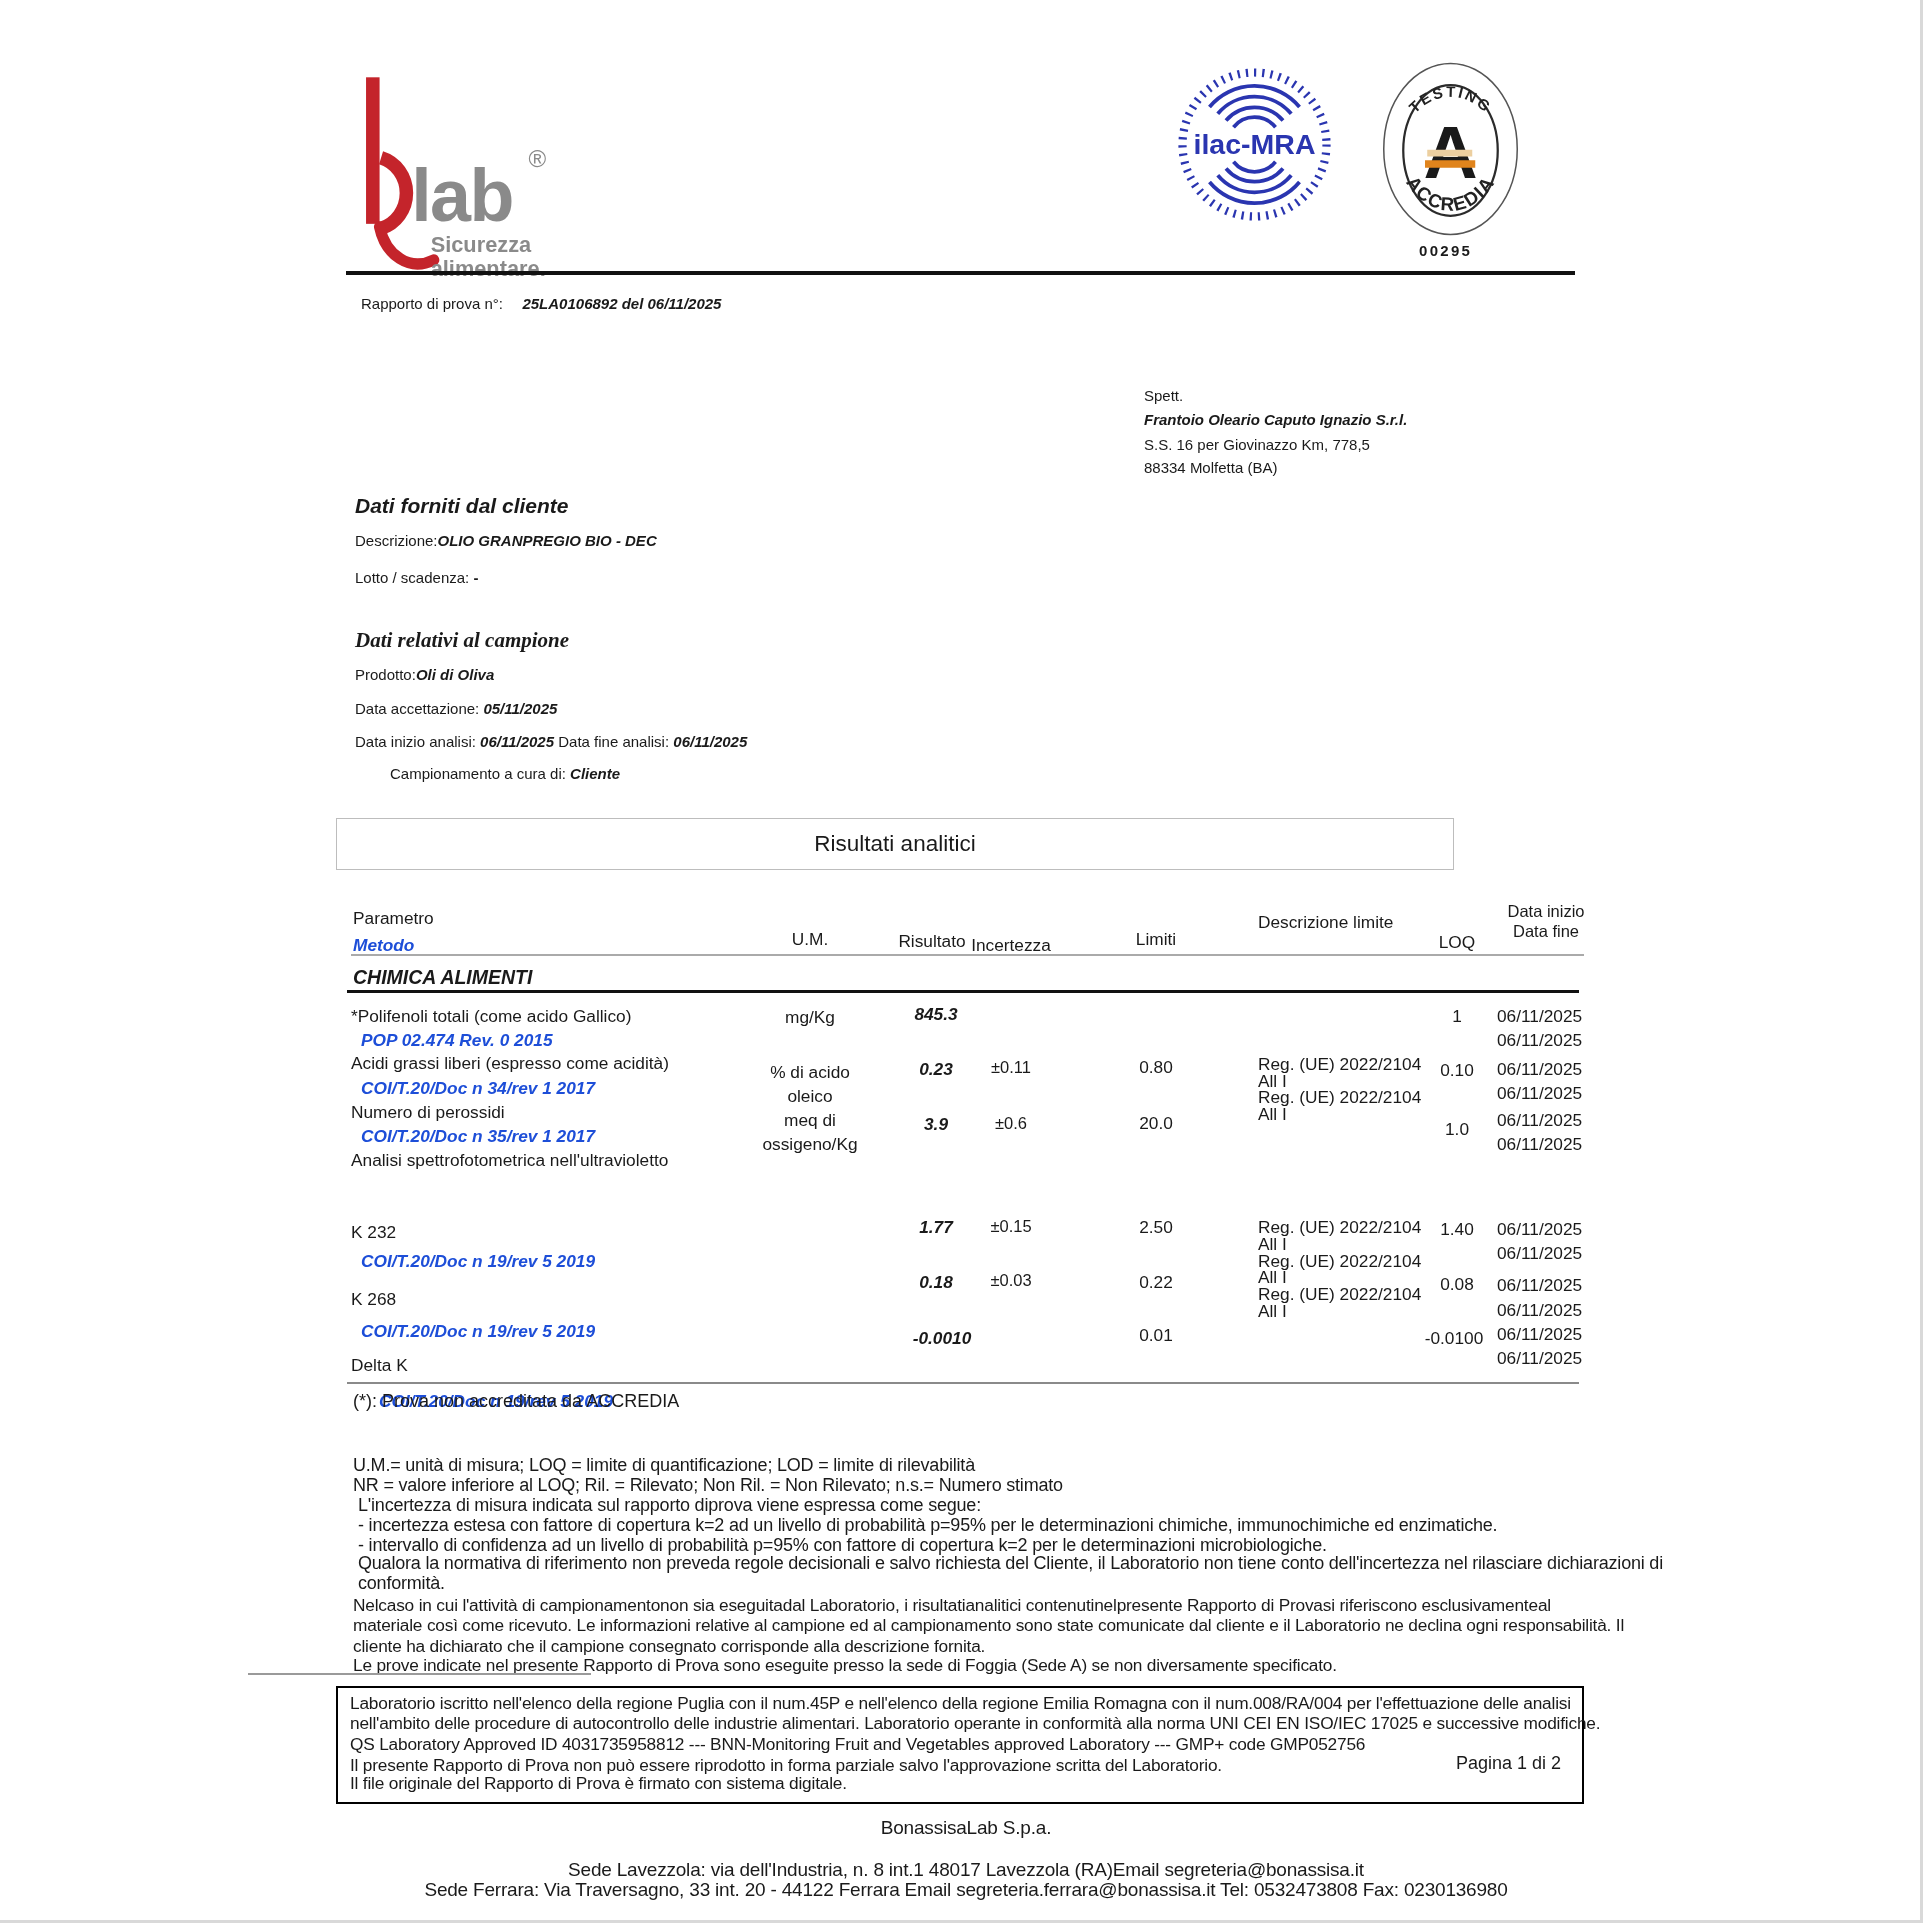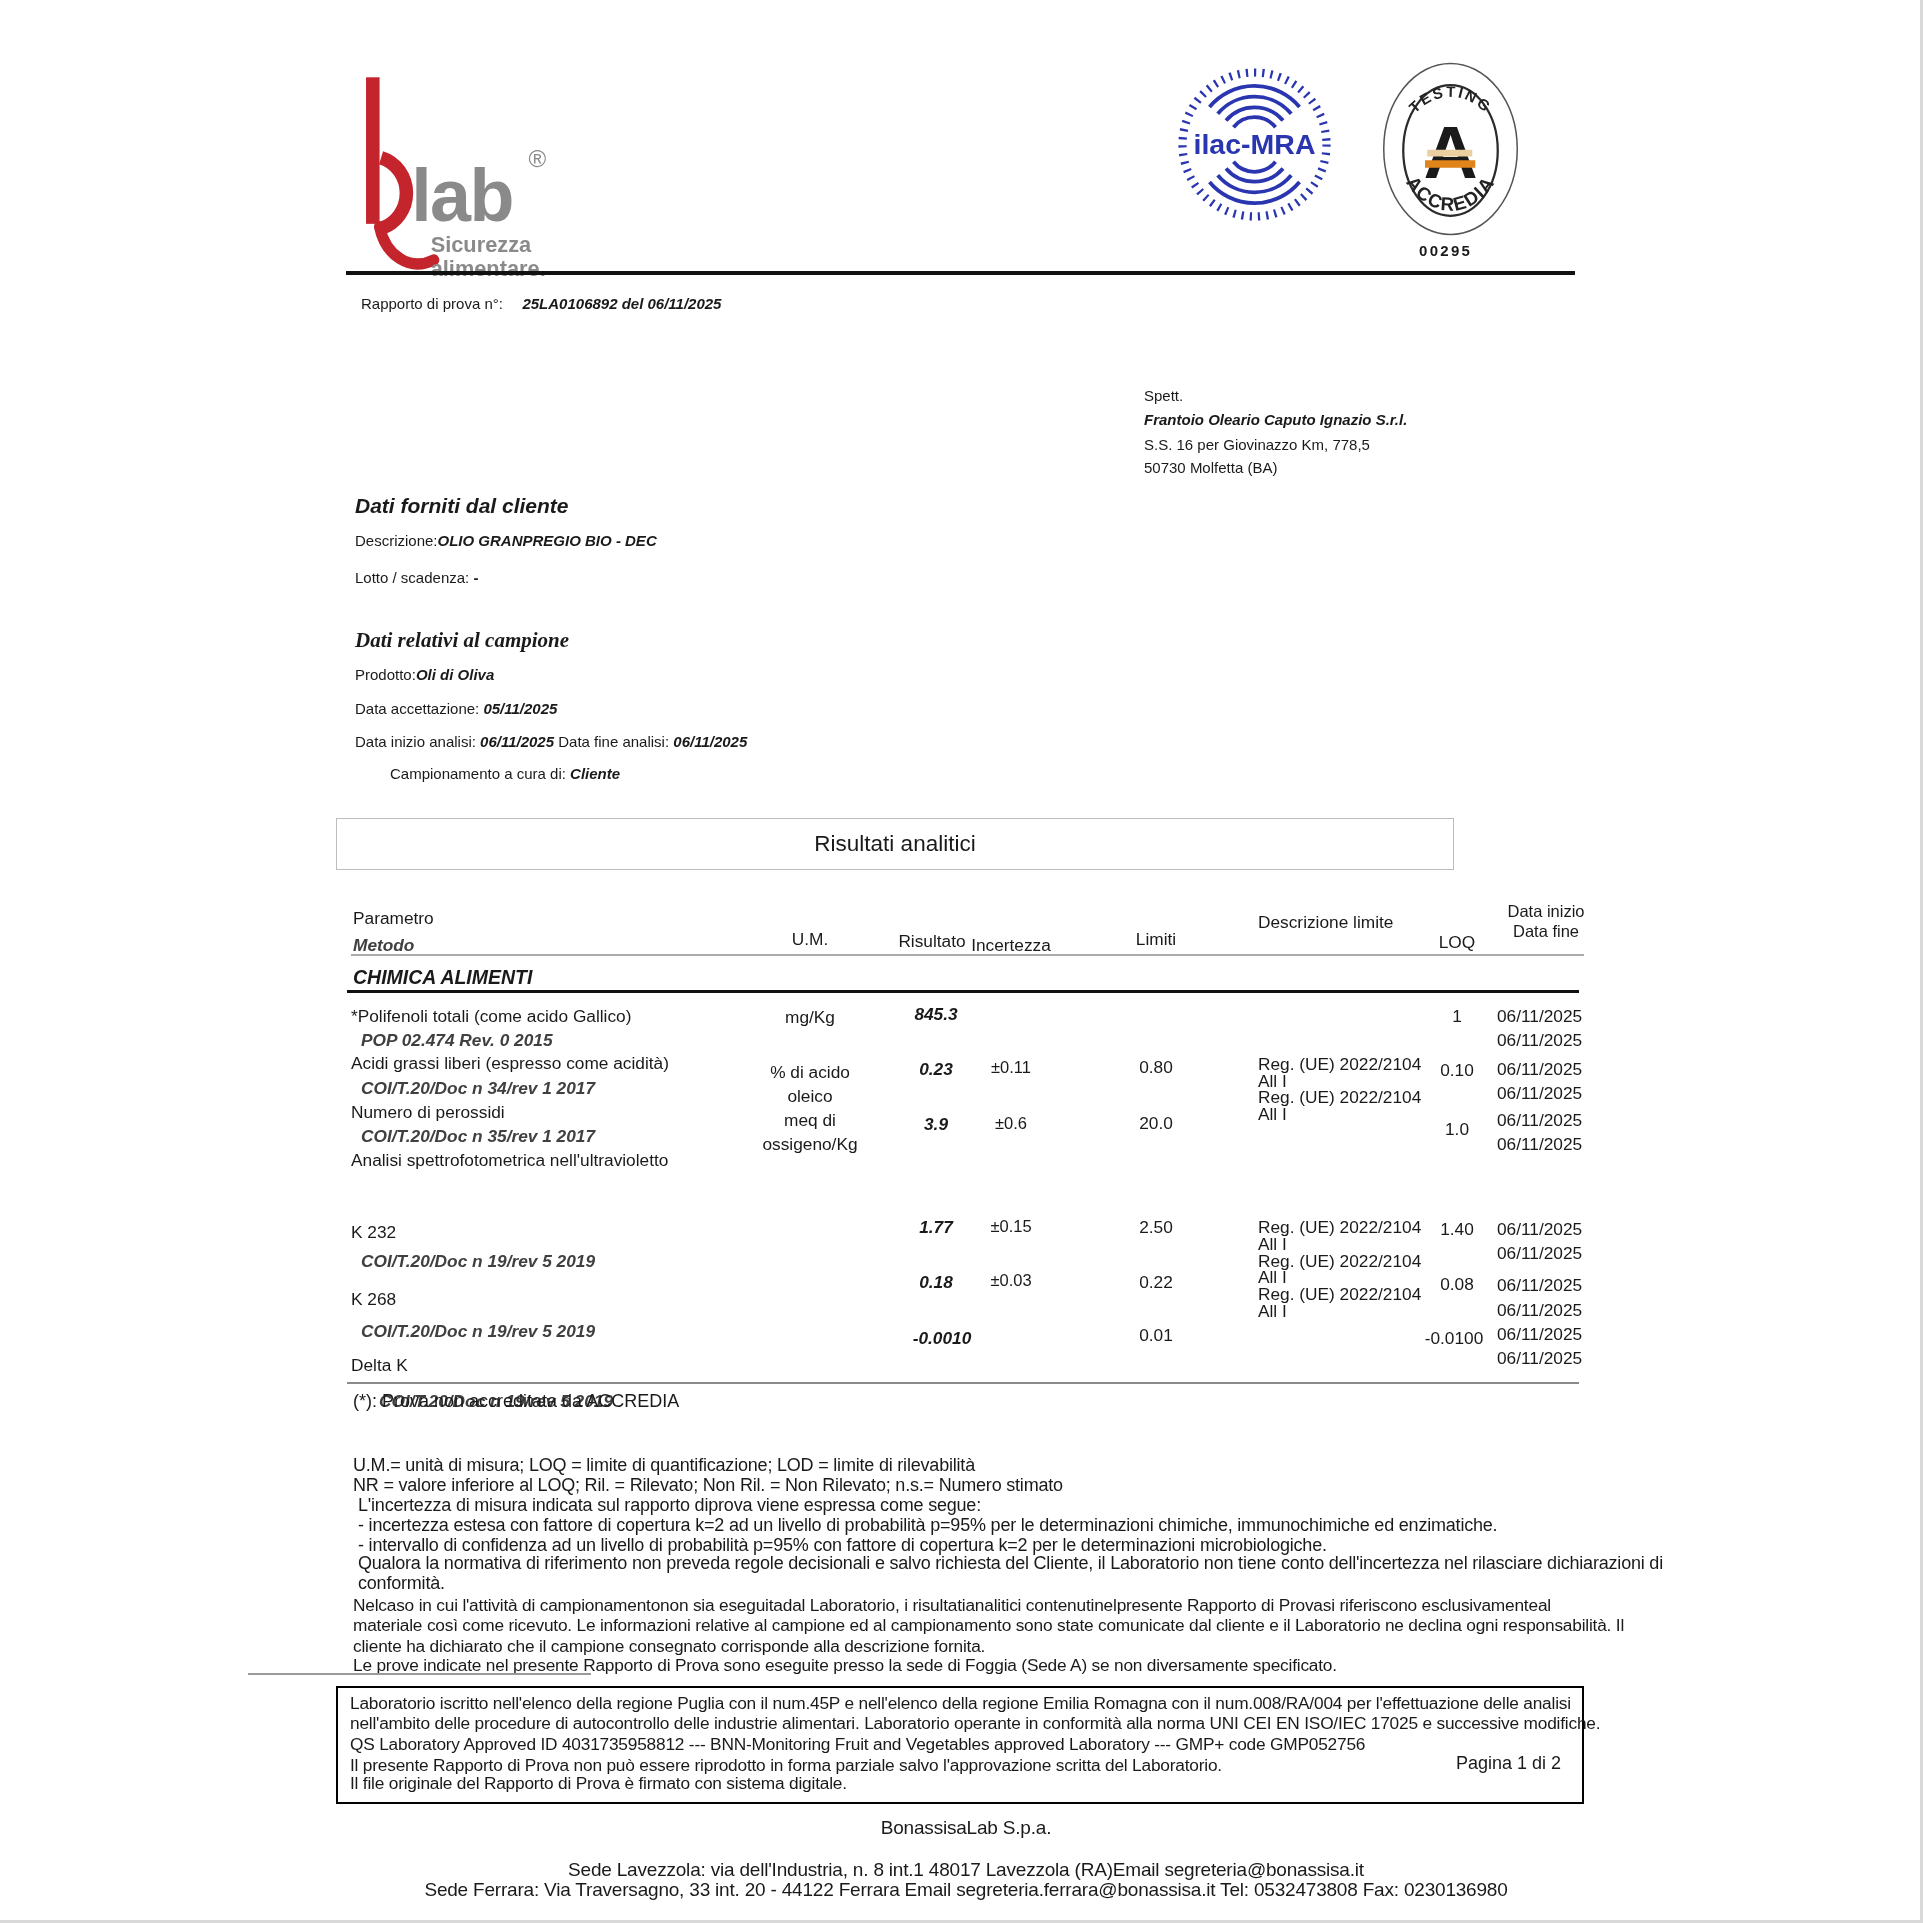--- a/index.html
+++ b/index.html
@@ -2,21 +2,21 @@
 <html style="font-size:12px"><head>
 <meta charset="utf-8">
 <style>
   html,body{margin:0;padding:0;background:#ffffff;}
   #page{position:relative;width:1924px;height:1924px;background:#ffffff;overflow:hidden;
         font-family:"Liberation Sans", sans-serif;color:#1a1a1a;}
   .t{position:absolute;white-space:nowrap;line-height:1.15;}
   .c{transform:translateX(-50%);padding-left:8px;}
   .b{font-weight:700;}
   .i{font-style:italic;}
-  .g{color:#404040;}
+  .g{color:#1d4ed8;}
   .f22{font-size:16.5px;}
   .f23{font-size:17.3px;}
   .f24{font-size:18px;}
   .f25{font-size:19px;}
   .f26{font-size:19.5px;}
   .f27{font-size:15px;}
   .f28{font-size:21px;}
   .f30{font-size:22.5px;}
   .cond{letter-spacing:-0.2px;}
   .hr{position:absolute;}
@@ -80,21 +80,21 @@
 
   <div class="hr" style="left:346px;top:271px;width:1229px;height:3.8px;background:#111;"></div>
 
   <div class="t f27" style="left:361px;top:295px;">
     <span>Rapporto di prova n°:</span><span class="b i" style="margin-left:19.5px;">25LA0106892 del 06/11/2025</span>
   </div>
 
   <div class="t f27" style="left:1144px;top:387px;">Spett.</div>
   <div class="t f27 b i" style="left:1144px;top:411px;">Frantoio Oleario Caputo Ignazio S.r.l.</div>
   <div class="t f27" style="left:1144px;top:436px;">S.S. 16 per Giovinazzo Km, 778,5</div>
-  <div class="t f27" style="left:1144px;top:459px;">50730 Molfetta (BA)</div>
+  <div class="t f27" style="left:1144px;top:459px;">88334 Molfetta (BA)</div>
 
   <div class="t f28 b i" style="left:355px;top:494px;">Dati forniti dal cliente</div>
   <div class="t f27" style="left:355px;top:532px;">
     <span>Descrizione:</span><span class="b i">OLIO GRANPREGIO BIO - DEC</span>
   </div>
   <div class="t f27" style="left:355px;top:569px;">
     <span>Lotto / scadenza:</span>&nbsp;<span class="b">-</span>
   </div>
 
   <div class="t f28 b i" style="left:355px;top:628px;font-family:Liberation Serif, serif;">Dati relativi al campione</div>

